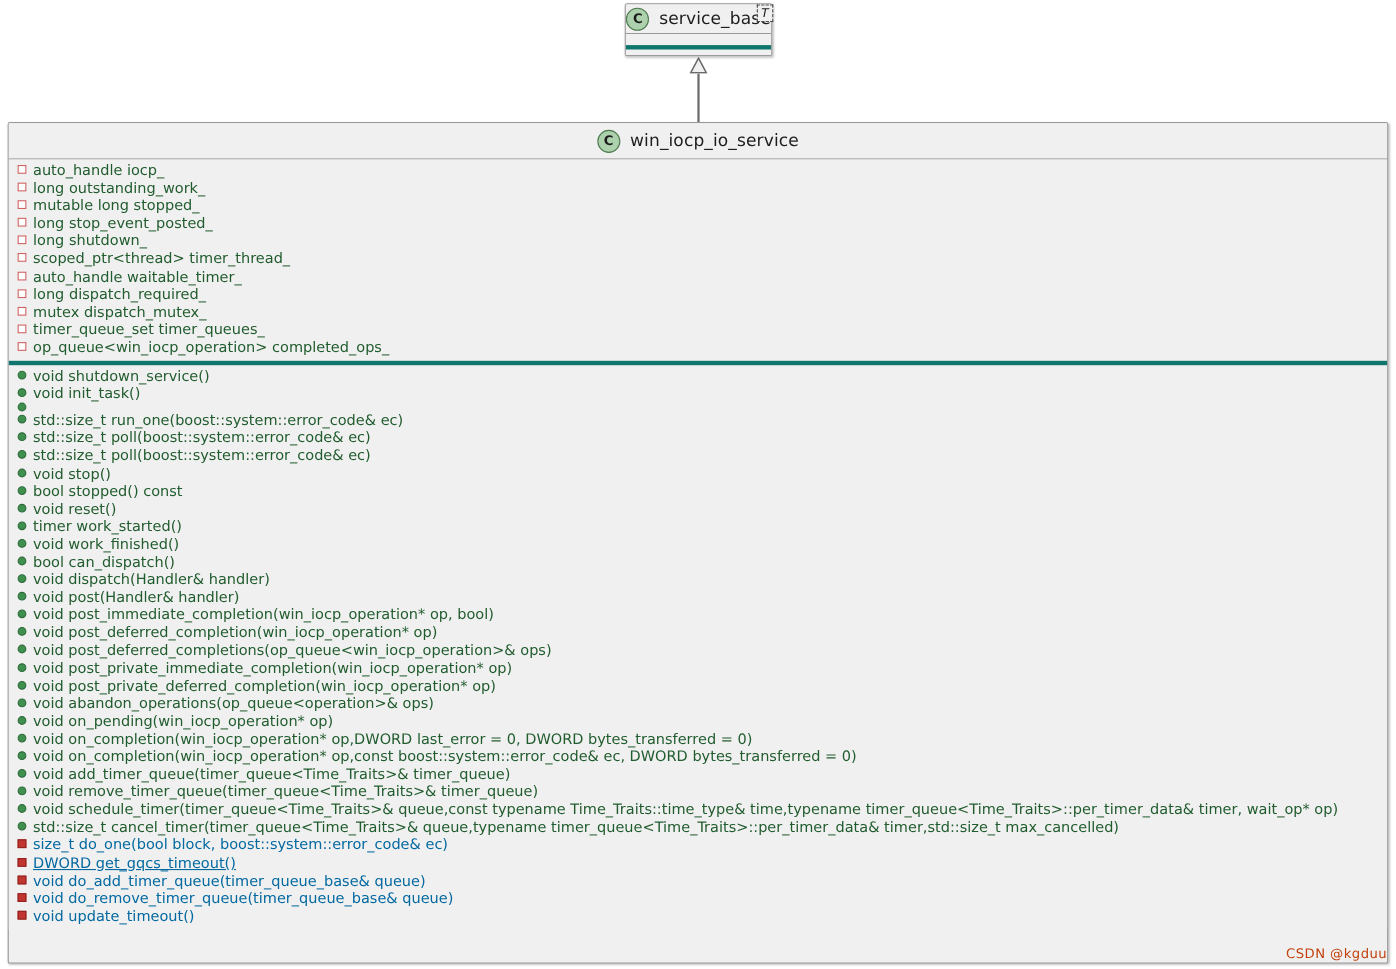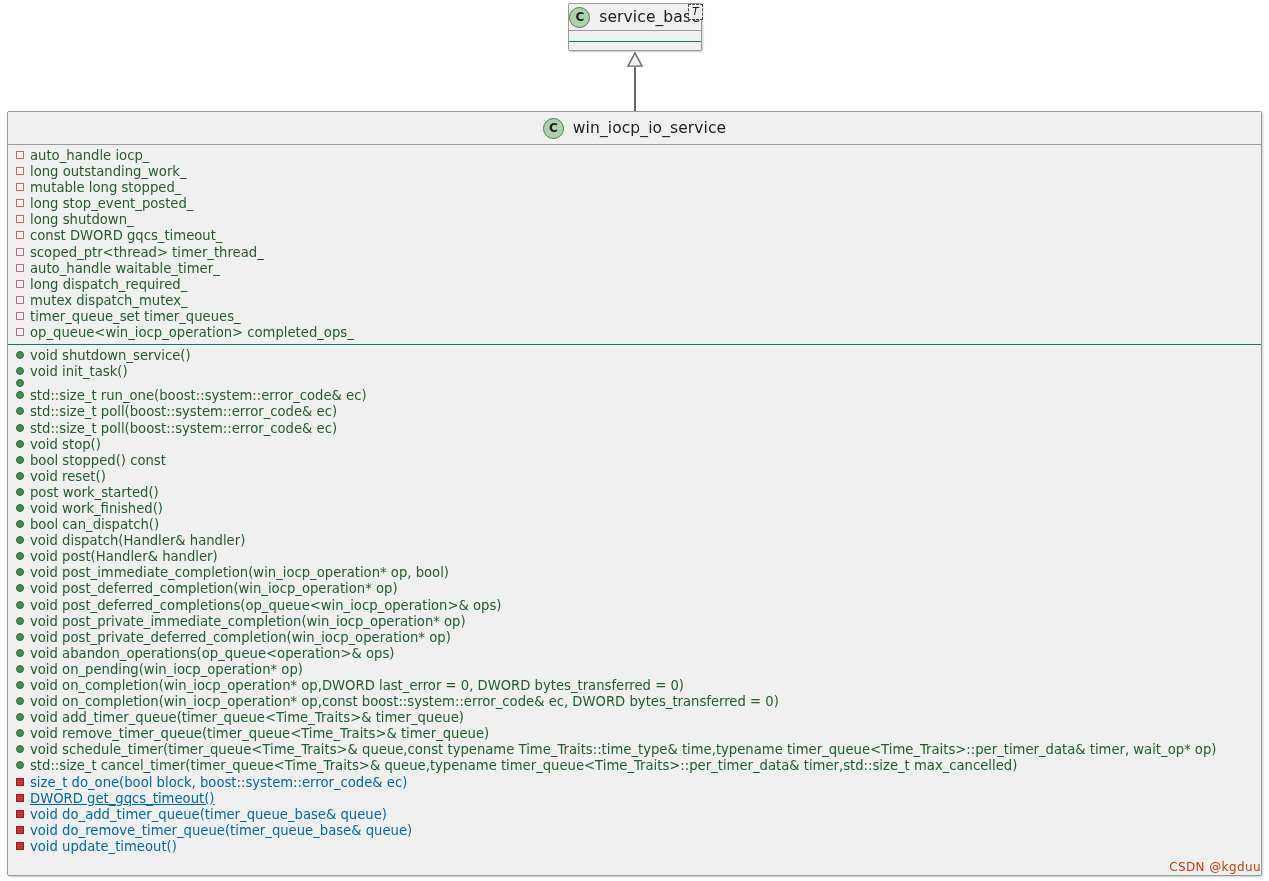--- a/index.html
+++ b/index.html
@@ -69,21 +69,21 @@
     padding: 0px 3px 1px 3px;
     line-height: 13px;
   }
 
   
   .compartment {
     box-sizing: border-box;
     padding: 3px 0 3px 0;
     background: #f0f0f0;
   }
-  .compartment + .compartment { border-top: 1px solid #0f766e; }
+  .compartment + .compartment { border-top: 4px solid #0f766e; }
   .compartment.empty { height: 11px; padding: 0; }
 
   .member {
     display: flex;
     align-items: baseline;
     gap: 6px;
     padding: 0 6px 0 8px;
     font-size: 13.2px;
     line-height: 16.1px;
     white-space: nowrap;
@@ -185,24 +185,20 @@
       <div class="member">
         <span class="vis attr-private"></span>
         <span class="member-label">long stop_event_posted_</span>
       </div>
       <div class="member">
         <span class="vis attr-private"></span>
         <span class="member-label">long shutdown_</span>
       </div>
       <div class="member">
         <span class="vis attr-private"></span>
-        <span class="member-label">const DWORD gqcs_timeout_</span>
-      </div>
-      <div class="member">
-        <span class="vis attr-private"></span>
         <span class="member-label">scoped_ptr&lt;thread&gt; timer_thread_</span>
       </div>
       <div class="member">
         <span class="vis attr-private"></span>
         <span class="member-label">auto_handle waitable_timer_</span>
       </div>
       <div class="member">
         <span class="vis attr-private"></span>
         <span class="member-label">long dispatch_required_</span>
       </div>
@@ -251,21 +247,21 @@
       <div class="member">
         <span class="vis op-public"></span>
         <span class="member-label">bool stopped() const</span>
       </div>
       <div class="member">
         <span class="vis op-public"></span>
         <span class="member-label">void reset()</span>
       </div>
       <div class="member">
         <span class="vis op-public"></span>
-        <span class="member-label">post work_started()</span>
+        <span class="member-label">timer work_started()</span>
       </div>
       <div class="member">
         <span class="vis op-public"></span>
         <span class="member-label">void work_finished()</span>
       </div>
       <div class="member">
         <span class="vis op-public"></span>
         <span class="member-label">bool can_dispatch()</span>
       </div>
       <div class="member">

